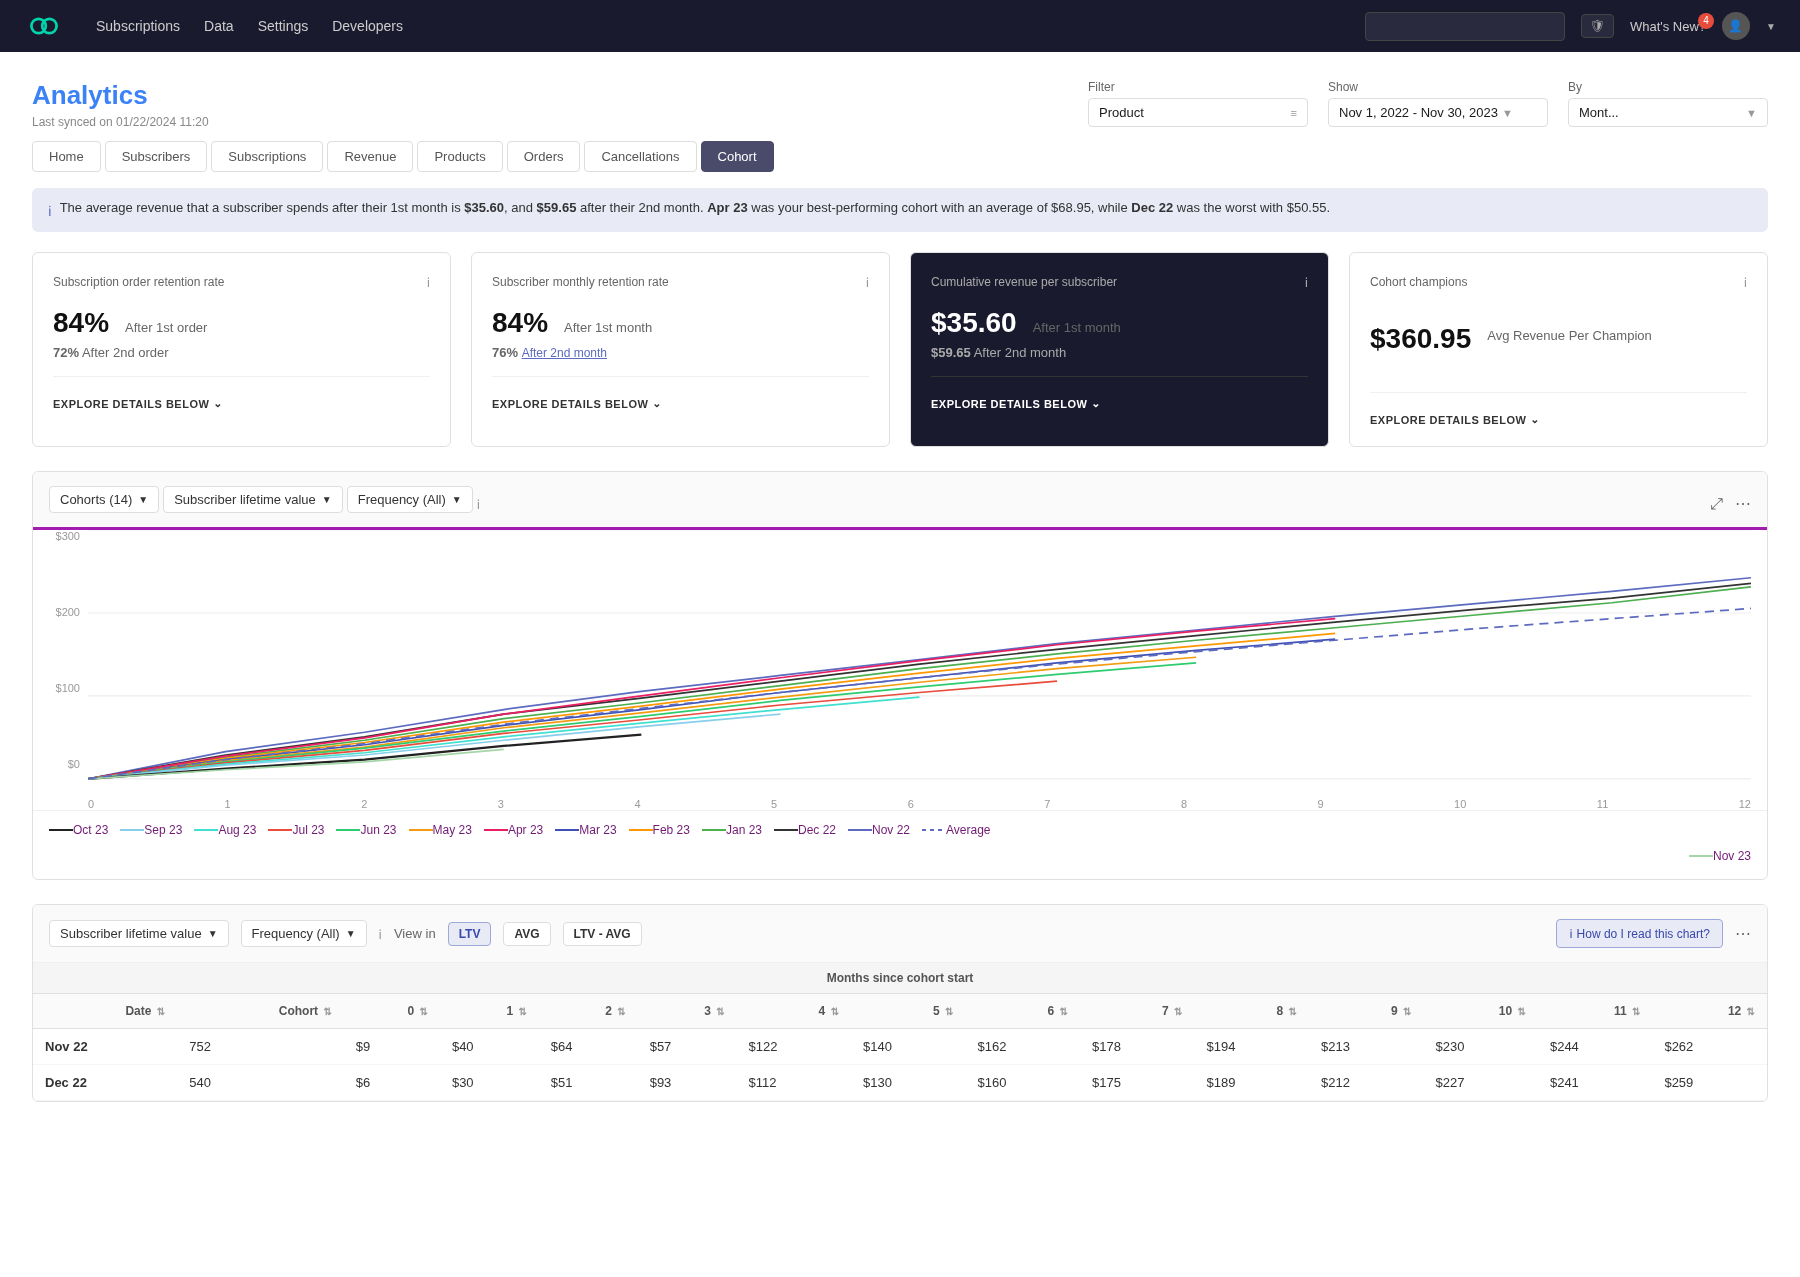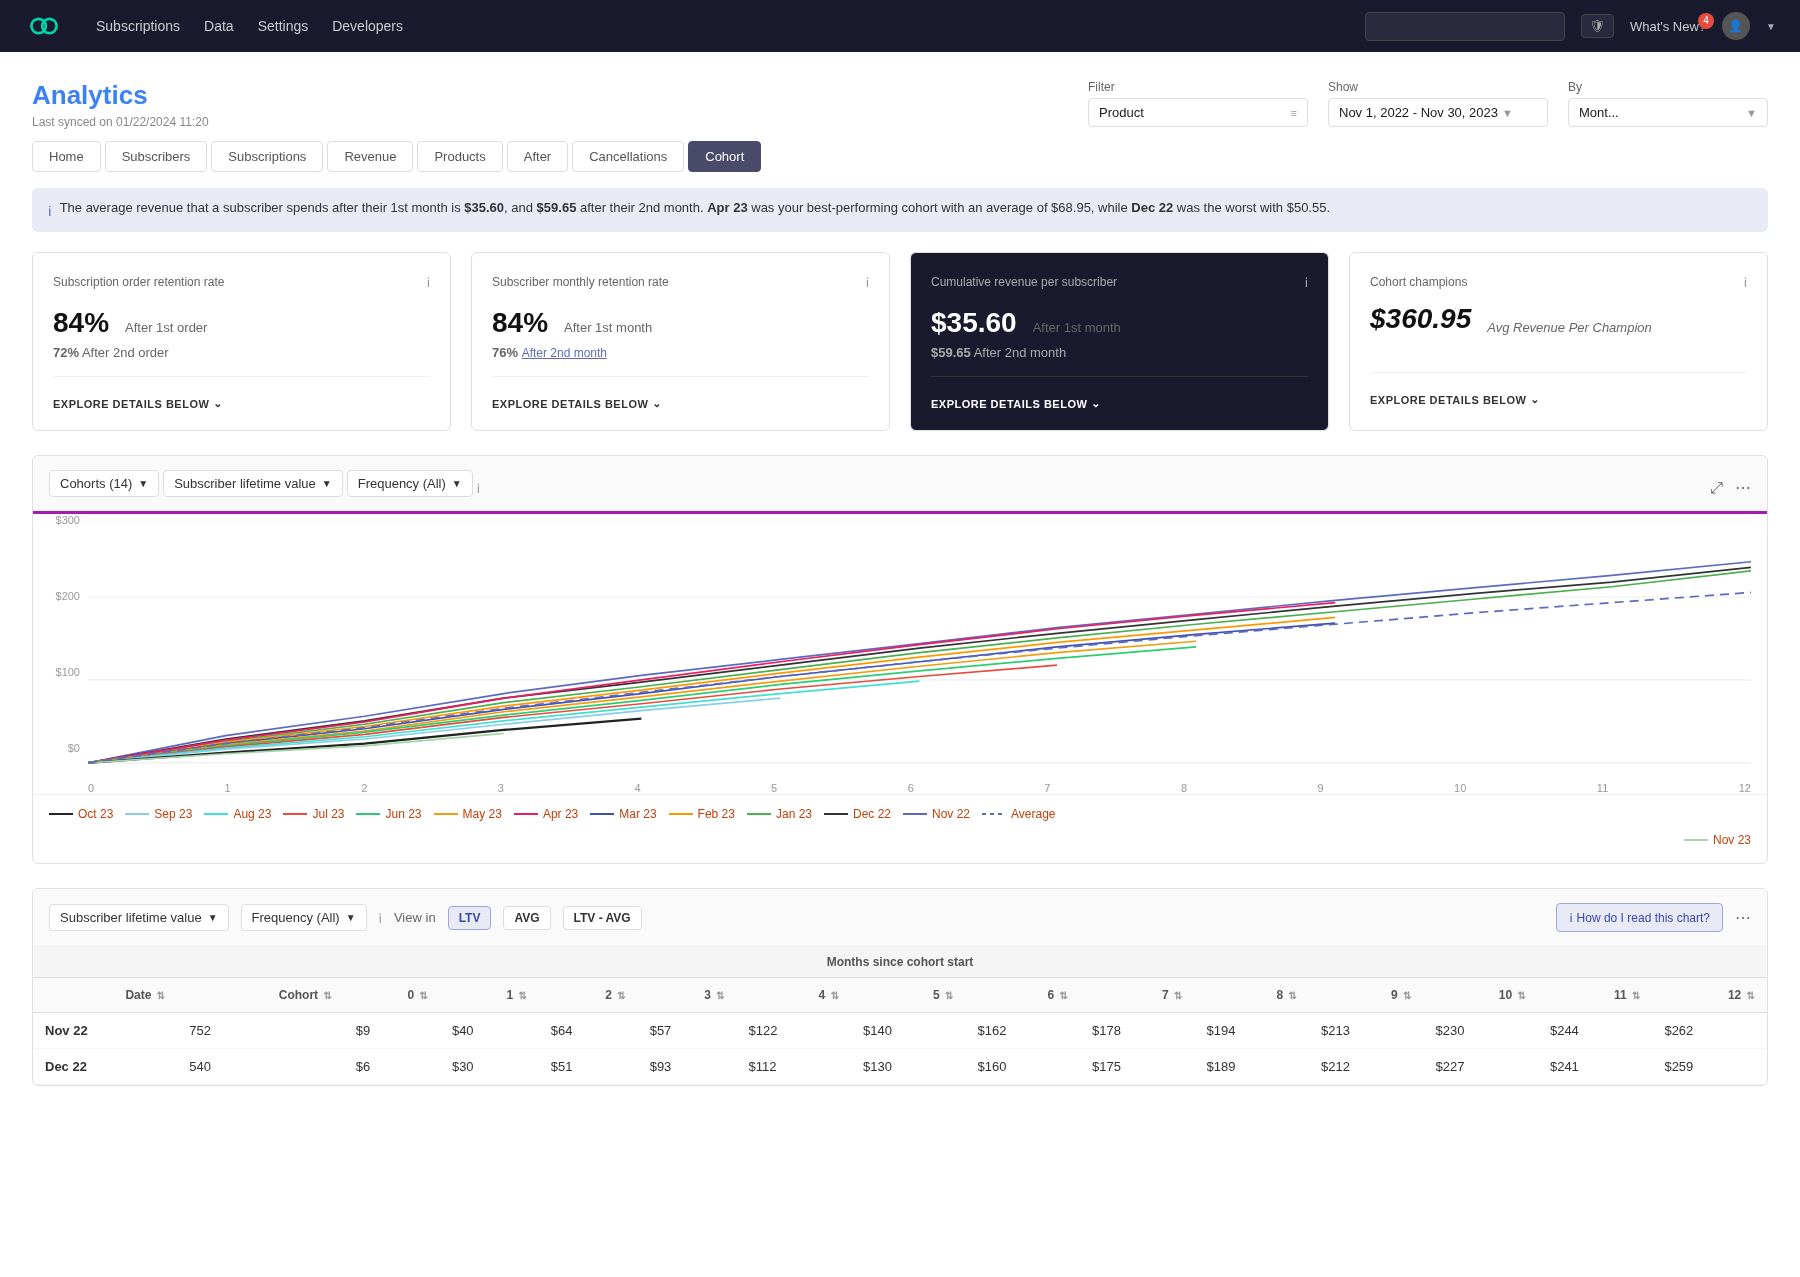--- a/index.html
+++ b/index.html
@@ -60,21 +60,21 @@
     .chart-toolbar { display: flex; align-items: flex-end; gap: 4px; padding: 14px 16px; border-bottom: 3px solid #a21caf; background: #fafafa; }
     .chart-dropdown { border: 1px solid #ddd; border-radius: 4px; padding: 5px 10px; font-size: 13px; background: #fff; cursor: pointer; display: flex; align-items: center; gap: 6px; color: #333; }
     .chart-toolbar-right { margin-left: auto; display: flex; gap: 12px; align-items: center; }
     .chart-icon-btn { color: #666; cursor: pointer; font-size: 16px; }
     .chart-body { padding: 16px; position: relative; height: 280px; }
     .chart-yaxis { position: absolute; left: 12px; top: 0; bottom: 40px; display: flex; flex-direction: column; justify-content: space-between; font-size: 11px; color: #999; width: 35px; text-align: right; }
     .chart-xaxis { position: absolute; left: 55px; right: 16px; bottom: 0; display: flex; justify-content: space-between; font-size: 11px; color: #999; }
     .chart-plot { position: absolute; left: 55px; right: 16px; top: 0; bottom: 30px; }
     .chart-plot svg { width: 100%; height: 100%; }
     .chart-legend { display: flex; flex-wrap: wrap; gap: 12px; padding: 12px 16px 16px; border-top: 1px solid #f0f0f0; align-items: center; }
-    .legend-item { display: flex; align-items: center; gap: 5px; font-size: 12px; color: #c2410c; }
+    .legend-item { display: flex; align-items: center; font-size: 12px; color: #701a75; }
     .legend-line { width: 24px; height: 2px; display: inline-block; }
 
     
     .table-section { background: #fff; border: 1px solid #e0e0e0; border-radius: 6px; margin-top: 24px; overflow: hidden; }
     .table-toolbar { display: flex; align-items: center; gap: 12px; padding: 14px 16px; background: #fafafa; border-bottom: 1px solid #f0f0f0; }
     .table-toolbar-right { margin-left: auto; display: flex; gap: 12px; align-items: center; }
     .view-label { font-size: 13px; color: #666; }
     .view-btn { border: 1px solid #ddd; border-radius: 4px; padding: 4px 10px; font-size: 12px; font-weight: 600; cursor: pointer; background: #fff; color: #333; }
     .view-btn.active { background: #e8eaf6; border-color: #9fa8da; color: #3949ab; }
     .help-btn { background: #e8eaf6; border: 1px solid #9fa8da; border-radius: 4px; padding: 5px 12px; font-size: 12px; color: #3949ab; cursor: pointer; display: flex; align-items: center; gap: 4px; }
@@ -149,21 +149,21 @@
       </div>
     </div>
   </div>
 
   <div class="tabs-row">
     <div class="tab">Home</div>
     <div class="tab">Subscribers</div>
     <div class="tab">Subscriptions</div>
     <div class="tab">Revenue</div>
     <div class="tab">Products</div>
-    <div class="tab">After</div>
+    <div class="tab">Orders</div>
     <div class="tab">Cancellations</div>
     <div class="tab active">Cohort</div>
   </div>
 
   <div class="info-banner">
     <span class="info-icon">ℹ</span>
     <span>
       The average revenue that a subscriber spends after their 1st month is <strong>$35.60</strong>, and <strong>$59.65</strong> after their 2nd month. <strong>Apr 23</strong> was your best-performing cohort with an average of $68.95, while <strong>Dec 22</strong> was the worst with $50.55.
     </span>
   </div>
@@ -222,21 +222,21 @@
         <span>EXPLORE DETAILS BELOW</span> 
           <span>⌄</span>
       </div>
     </div>
 
     <div class="stat-card">
       <div class="stat-card-title">
         <span>Cohort champions</span>
         <span class="stat-info-icon">ℹ</span>
       </div>
-      <div style="display:flex; align-items:flex-end; gap:8px; margin-top:4px;font-style:italic;">
+      <div style="display:flex; align-items:center; gap:8px; margin-top:24px;">
         <span class="stat-card-main">$360.95</span>
         <span class="stat-card-main-sub">Avg Revenue Per Champion</span>
       </div>
       <div class="stat-card-secondary">&nbsp;</div>
       <div class="stat-card-link">
         <span>EXPLORE DETAILS BELOW</span> 
           <span>⌄</span>
       </div>
     </div>
   </div>

